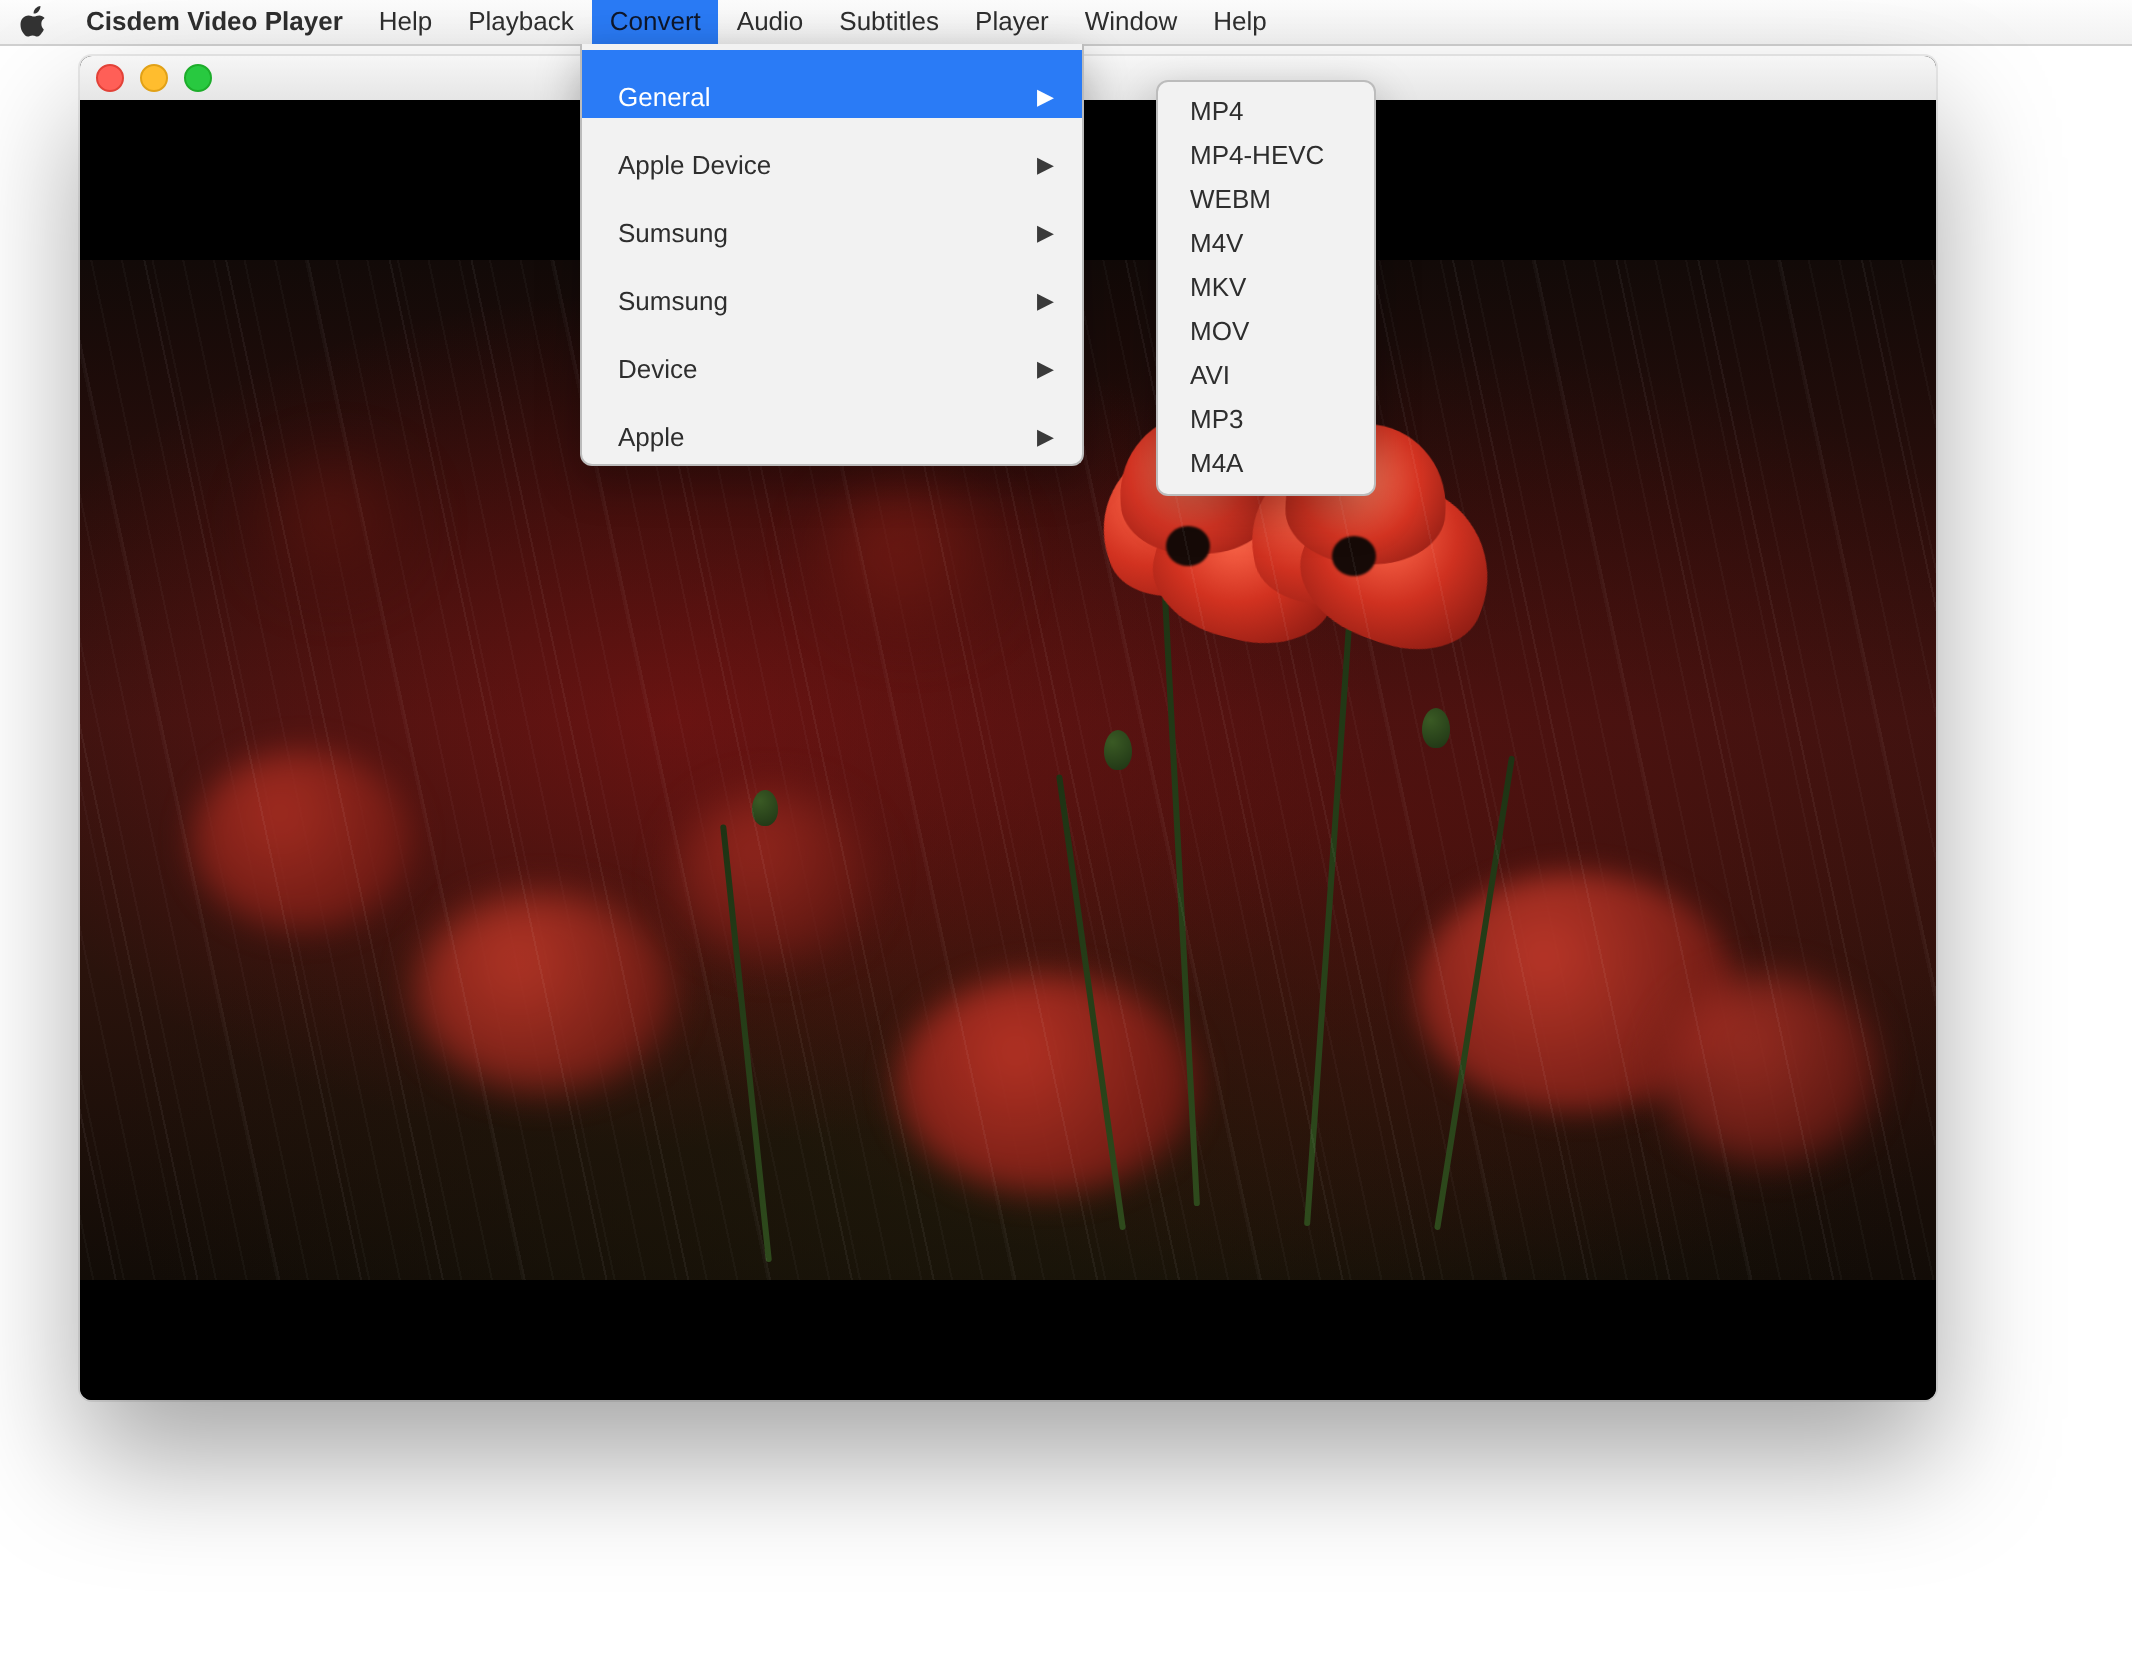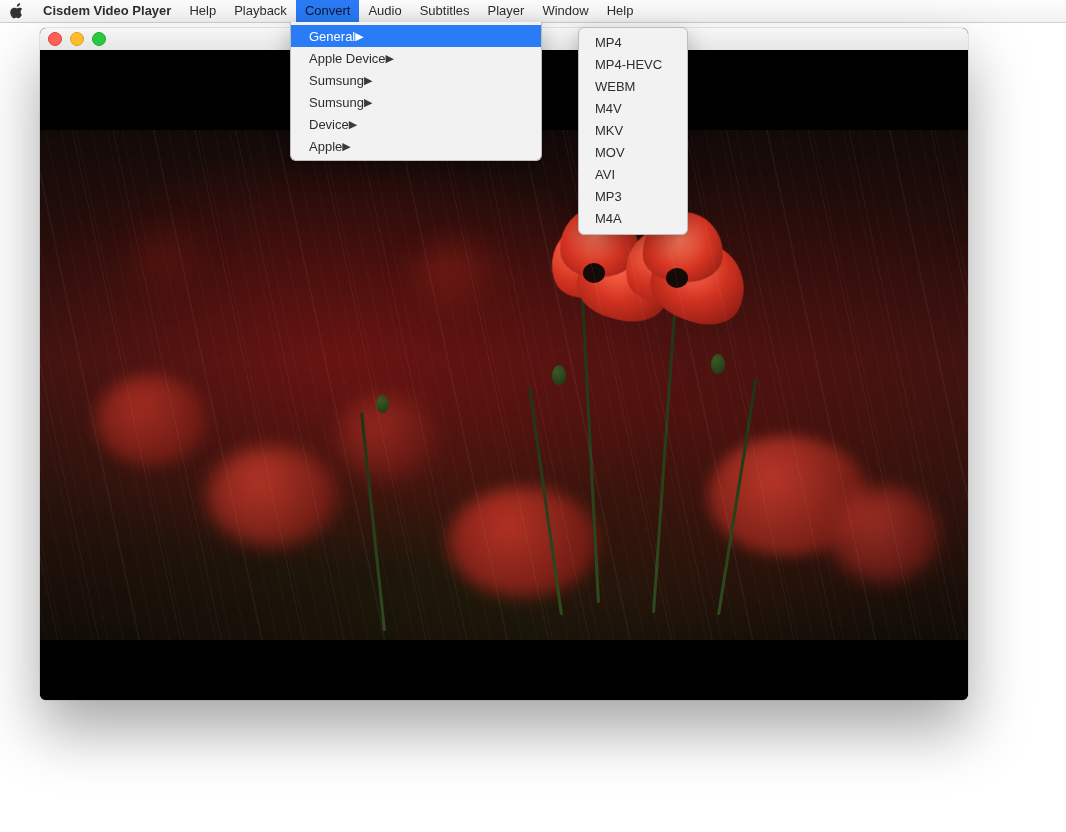--- a/index.html
+++ b/index.html
@@ -62,22 +62,22 @@
     box-shadow: 0 8px 22px rgba(0,0,0,.28);
     border-radius: 0 0 6px 6px;
     padding: 3px 0;
     font-size: 13px;
     color: #2e2e2e;
     min-width: 240px;
   }
   .dropdown .drow {
     display: flex;
     align-items: center;
-    justify-content: flex-start;
-    padding: 2px 14px 2px 18px;
+    justify-content: space-between;
+    padding: 14px 14px 2px 18px;
     height: 18px;
     cursor: default;
   }
   .dropdown .drow.sel {
     background: #2a7bf6;
     color: #fff;
   }
   .dropdown .chev {
     font-size: 11px;
     color: #3a3a3a;
@@ -291,21 +291,21 @@
   <div class="drow">
       <span>Device</span>
       <span class="chev">▶</span>
     </div>
   <div class="drow">
       <span>Apple</span>
       <span class="chev">▶</span>
     </div>
 </div>
 
-<div class="submenu" style="left:578px; top:27px;">
+<div class="submenu" style="left:578px; top:40px;">
   <div class="srow">MP4</div>
   <div class="srow">MP4-HEVC</div>
   <div class="srow">WEBM</div>
   <div class="srow">M4V</div>
   <div class="srow">MKV</div>
   <div class="srow">MOV</div>
   <div class="srow">AVI</div>
   <div class="srow">MP3</div>
   <div class="srow">M4A</div>
 </div>

